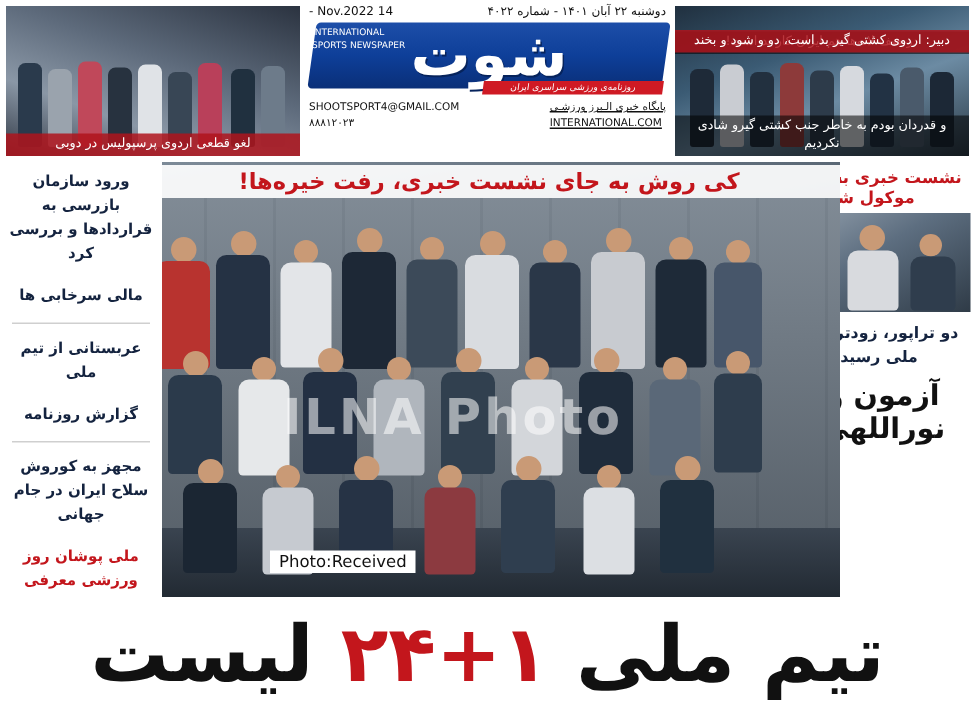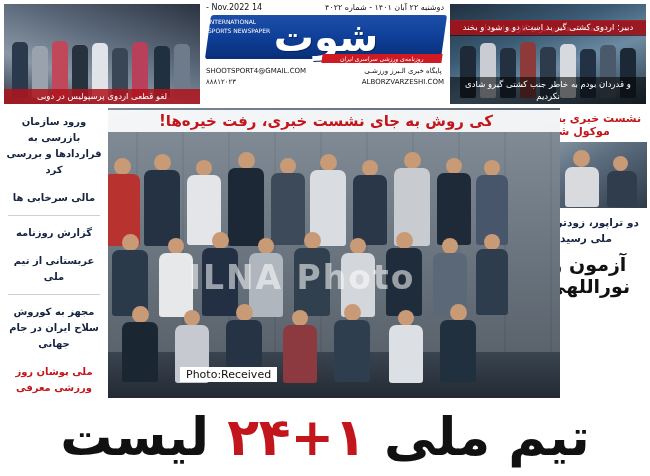--- a/index.html
+++ b/index.html
@@ -130,21 +130,21 @@
   }
   .mast-botline {
     display: flex;
     justify-content: space-between;
     align-items: flex-start;
     font-size: 7px;
     color: #111;
     padding: 1px 4px;
     direction: ltr;
   }
-  .mast-botline .r { text-align: center; direction: rtl; line-height: 1.5; }
+  .mast-botline .r { text-align: left; direction: rtl; line-height: 1.5; text-decoration: underline; }
   .mast-botline .l { text-align: left; direction: ltr; line-height: 1.5; }
 
   
   .body-area {
     position: absolute;
     top: 108px; left: 0;
     width: 650px; height: 290px;
     background: #e9e9e6;
   }
 
@@ -333,21 +333,21 @@
         </div>
         <div class="logo-redbar">روزنامه‌ی ورزشی سراسری ایران</div>
       </div>
       <div class="mast-botline">
         <div class="l">
           <div>SHOOTSPORT4@GMAIL.COM</div>
           <div>۸۸۸۱۲۰۲۳</div>
         </div>
         <div class="r">
           <div>پایگاه خبری الـبرز ورزشـی</div>
-          <div>ALBORZVARZESHI.COM</div>
+          <div>INTERNATIONAL.COM</div>
         </div>
       </div>
     </div>
 
     <div class="mast-photo-left">
       <div class="ph-figure" style="left:8px;height:56px;background:#2a3a4c;"></div>
       <div class="ph-figure" style="left:28px;height:52px;background:#9aa3ad;"></div>
       <div class="ph-figure" style="left:48px;height:57px;background:#c0485a;"></div>
       <div class="ph-figure" style="left:68px;height:53px;background:#27323f;"></div>
       <div class="ph-figure" style="left:88px;height:55px;background:#e0e3e7;"></div>
@@ -439,22 +439,22 @@
       <div class="person" style="left:348px;top:212px;width:36px;height:62px;background:#20303f;"></div>
 
       <div class="watermark">ILNA Photo</div>
       <div class="photo-credit">Photo:Received</div>
     </div>
 
     <div class="col-left">
       <div class="lc-text">ورود سازمان بازرسی به قراردادها و بررسی کرد</div>
       <div class="lc-text">مالی سرخابی ها</div>
       <div class="lc-rule"></div>
+      <div class="lc-text">عربستانی از تیم ملی</div>
       <div class="lc-text">گزارش روزنامه</div>
-      <div class="lc-text">عربستانی از تیم ملی</div>
       <div class="lc-rule"></div>
       <div class="lc-text">مجهز به کوروش سلاح ایران در جام جهانی</div>
       <div class="lc-text red">ملی پوشان روز ورزشی معرفی شوند</div>
     </div>
   </div>
 
   <div class="bottom-banner">
     <div class="banner-text">
       <span>تیم ملی</span>
       <span class="num">۱+۲۴</span>

